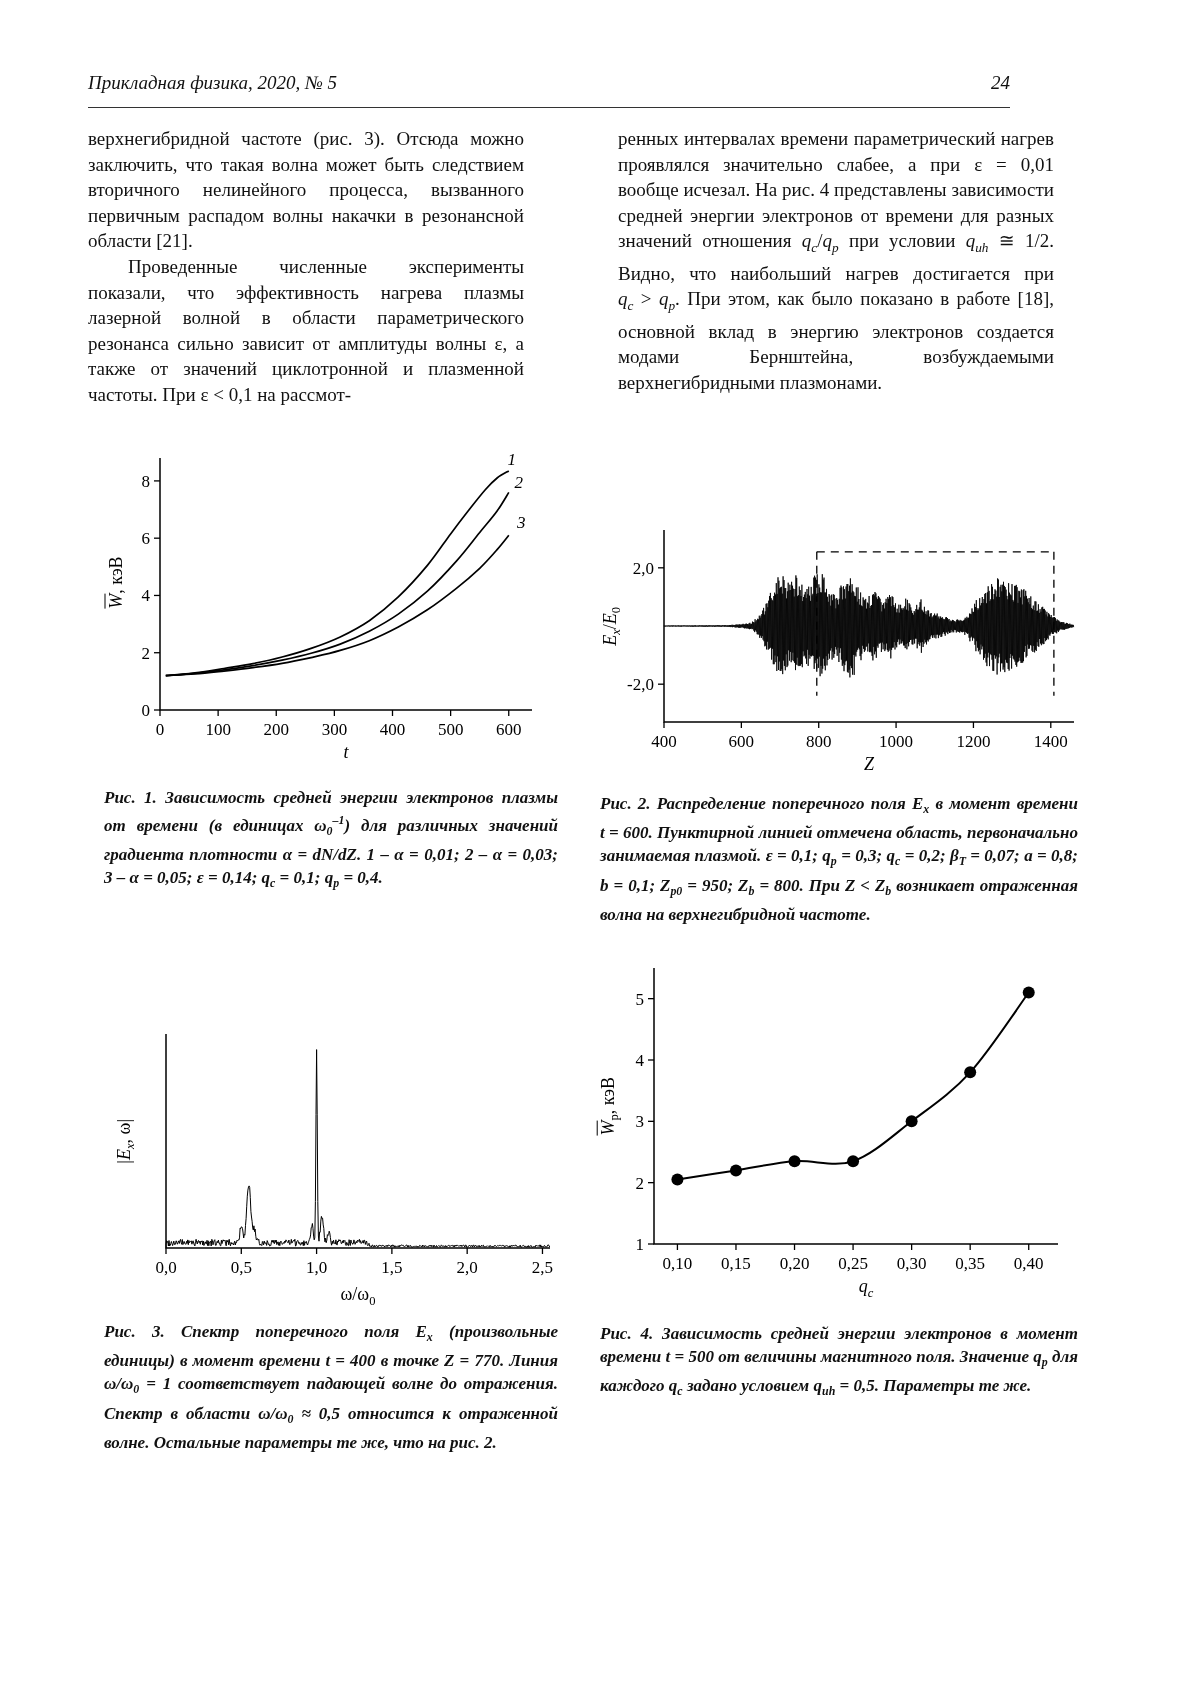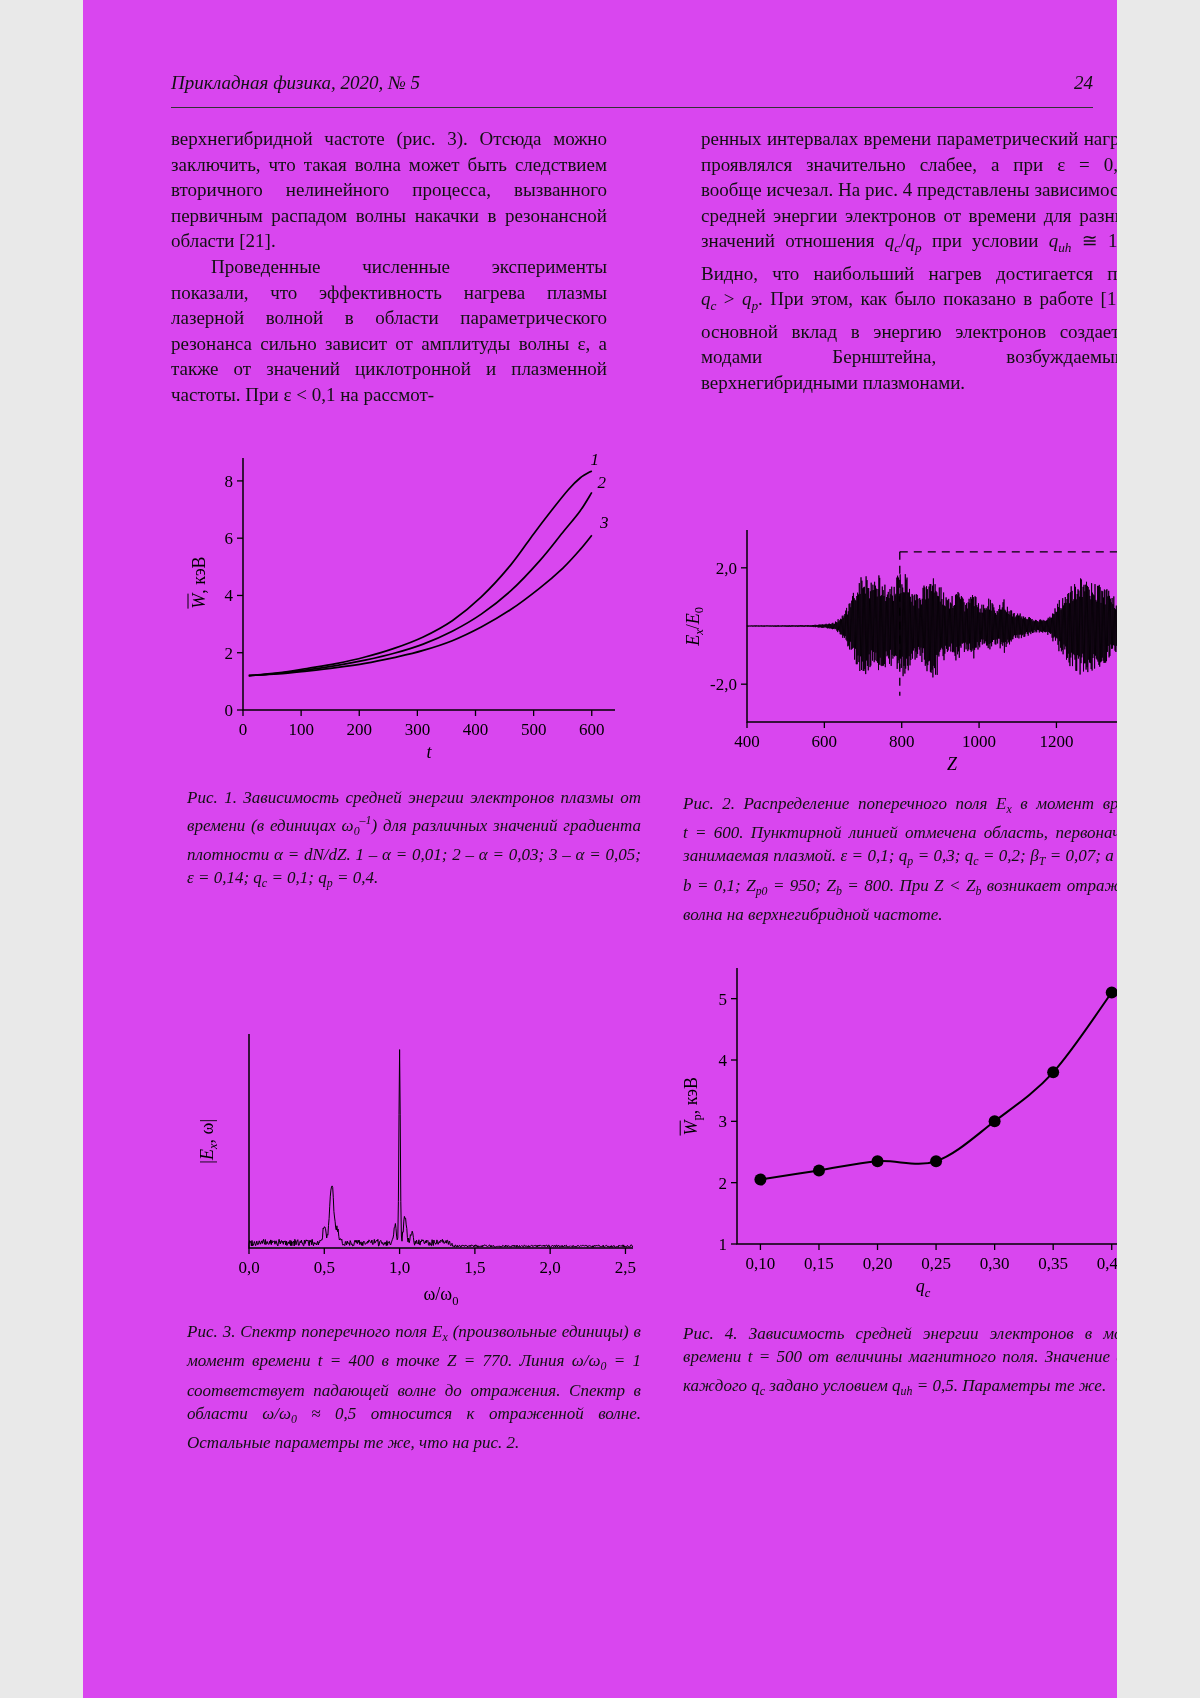--- a/index.html
+++ b/index.html
@@ -1,20 +1,20 @@
 <!DOCTYPE html>
 <html lang="ru"><head>
 <meta charset="utf-8">
 <title>Прикладная физика, 2020, № 5 — стр. 35</title>
 <style>
   * { margin:0; padding:0; box-sizing:border-box; }
   html,body { background:#e9e9e9; }
   .page {
-    position:relative; width:1034px; height:1698px; margin:0 auto;
-    background:#d946ef; color:#111;
+    position:relative; width:1200px; height:1698px; margin:0 auto;
+    background:#ffffff; color:#111;
     font-family:"Liberation Serif", serif;
     overflow:hidden;
   }
   .header {
     position:absolute; top:72px; left:88px; width:922px;
     display:flex; justify-content:space-between;
     font-style:italic; font-size:19px;
     border-bottom:1.5px solid #333; padding-bottom:13px;
   }
   .col {
@@ -27,21 +27,21 @@
   sub,sup { font-size:70%; }
   .ol { text-decoration:overline; }
 
   figure.fig { position:absolute; }
   #f1 { top:440px;  left:96px;  width:470px; }
   #f2 { top:518px;  left:592px; width:494px; }
   #f3 { top:1020px; left:96px;  width:470px; }
   #f4 { top:950px;  left:592px; width:494px; }
   .chartwrap { position:relative; }
   figcaption {
-    font-size:17px; font-weight:normal; font-style:italic;
+    font-size:17px; font-weight:bold; font-style:italic;
     line-height:23px; text-align:justify; margin-top:12px; padding:0 8px;
   }
   .axlabel { position:absolute; font-size:18px; color:#000; }
   .axlabel.x { text-align:center; }
   .axlabel.y { text-align:center; transform:rotate(-90deg); }
   text.tick {
     font-family:"Liberation Serif", serif; font-size:17px; fill:#000;
   }
   text.serieslabel {
     font-family:"Liberation Serif", serif; font-style:italic; font-size:17px; fill:#000;
@@ -178,17 +178,17 @@
           <line x1="56" y1="48.666666666666664" x2="62" y2="48.666666666666664" stroke="#000" stroke-width="1.3"></line>
           <text x="52" y="54.666666666666664" text-anchor="end" class="tick">5</text>
           <path d="M 85.4 229.6 C 95.2 228.1 124.5 223.5 144.0 220.4 C 163.5 217.3 183.0 212.7 202.5 211.2 C 222.0 209.7 241.6 217.8 261.1 211.2 C 280.6 204.6 300.1 186.2 319.6 171.3 C 339.1 156.5 358.7 143.7 378.2 122.3 C 397.7 100.8 427.0 55.8 436.7 42.5" fill="none" stroke="#000" stroke-width="2"></path>
           <circle cx="85.42028985507247" cy="229.60000000000002" r="6" fill="#000"></circle>
           <circle cx="143.97101449275362" cy="220.39999999999998" r="6" fill="#000"></circle>
           <circle cx="202.5217391304348" cy="211.2" r="6" fill="#000"></circle>
           <circle cx="261.07246376811594" cy="211.2" r="6" fill="#000"></circle>
           <circle cx="319.62318840579707" cy="171.33333333333334" r="6" fill="#000"></circle>
           <circle cx="378.17391304347825" cy="122.26666666666668" r="6" fill="#000"></circle>
           <circle cx="436.7246376811595" cy="42.53333333333335" r="6" fill="#000"></circle>
-        </svg><div class="axlabel y" style="left: -57px; top: 144px; width: 150px;"><i class="ol">W</i><sub>p</sub>, кэВ</div><div class="axlabel x" style="left: 198px; top: 326px; width: 100px;"><i>q<sub>c</sub></i></div></div>
+        </svg><div class="axlabel y" style="left: -57px; top: 144px; width: 150px;"><i class="ol">W</i><sub>p</sub>, кэВ</div><div class="axlabel x" style="left: 224px; top: 326px; width: 100px;"><i>q<sub>c</sub></i></div></div>
     <figcaption>Рис. 4. Зависимость средней энергии электронов в момент времени <i>t</i>&nbsp;=&nbsp;500 от величины магнитного поля. Значение <i>q<sub>p</sub></i> для каждого <i>q<sub>c</sub></i> задано условием <i>q<sub>uh</sub></i>&nbsp;=&nbsp;0,5. Параметры те же.</figcaption>
   </figure>
 
 </div>
 
 </body></html>

